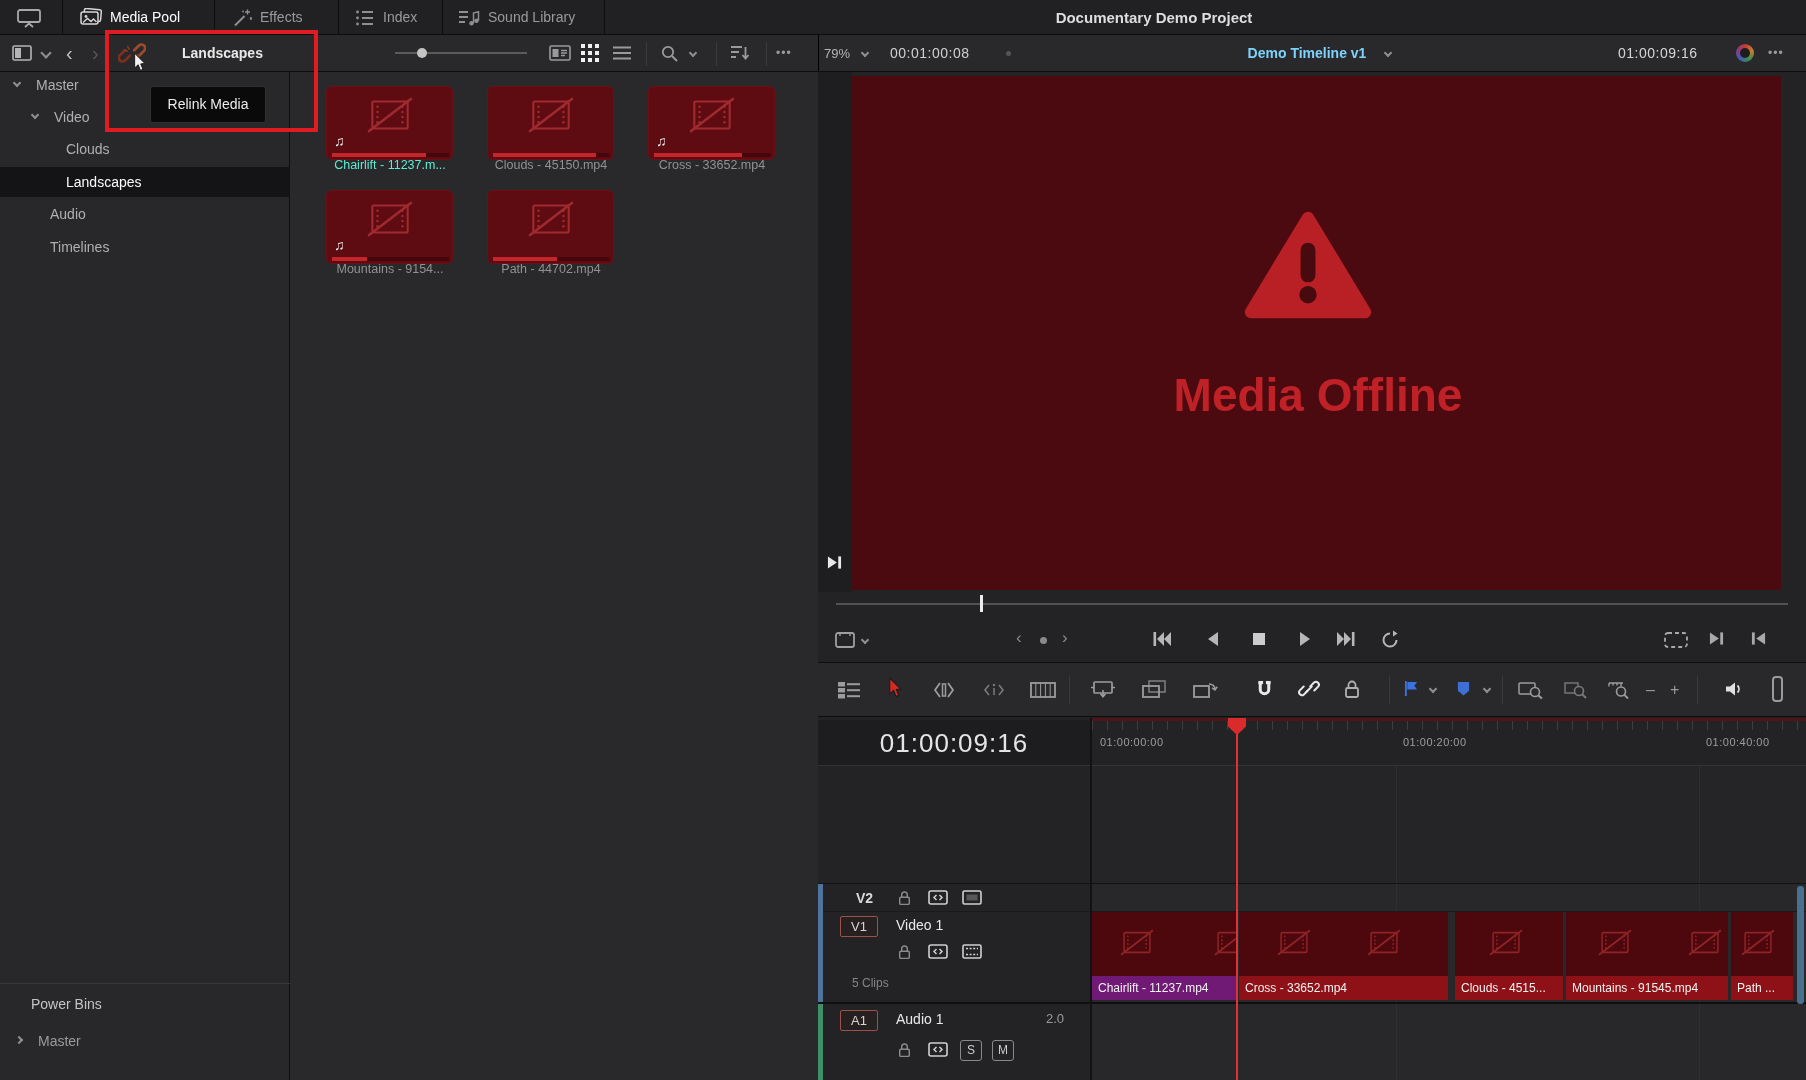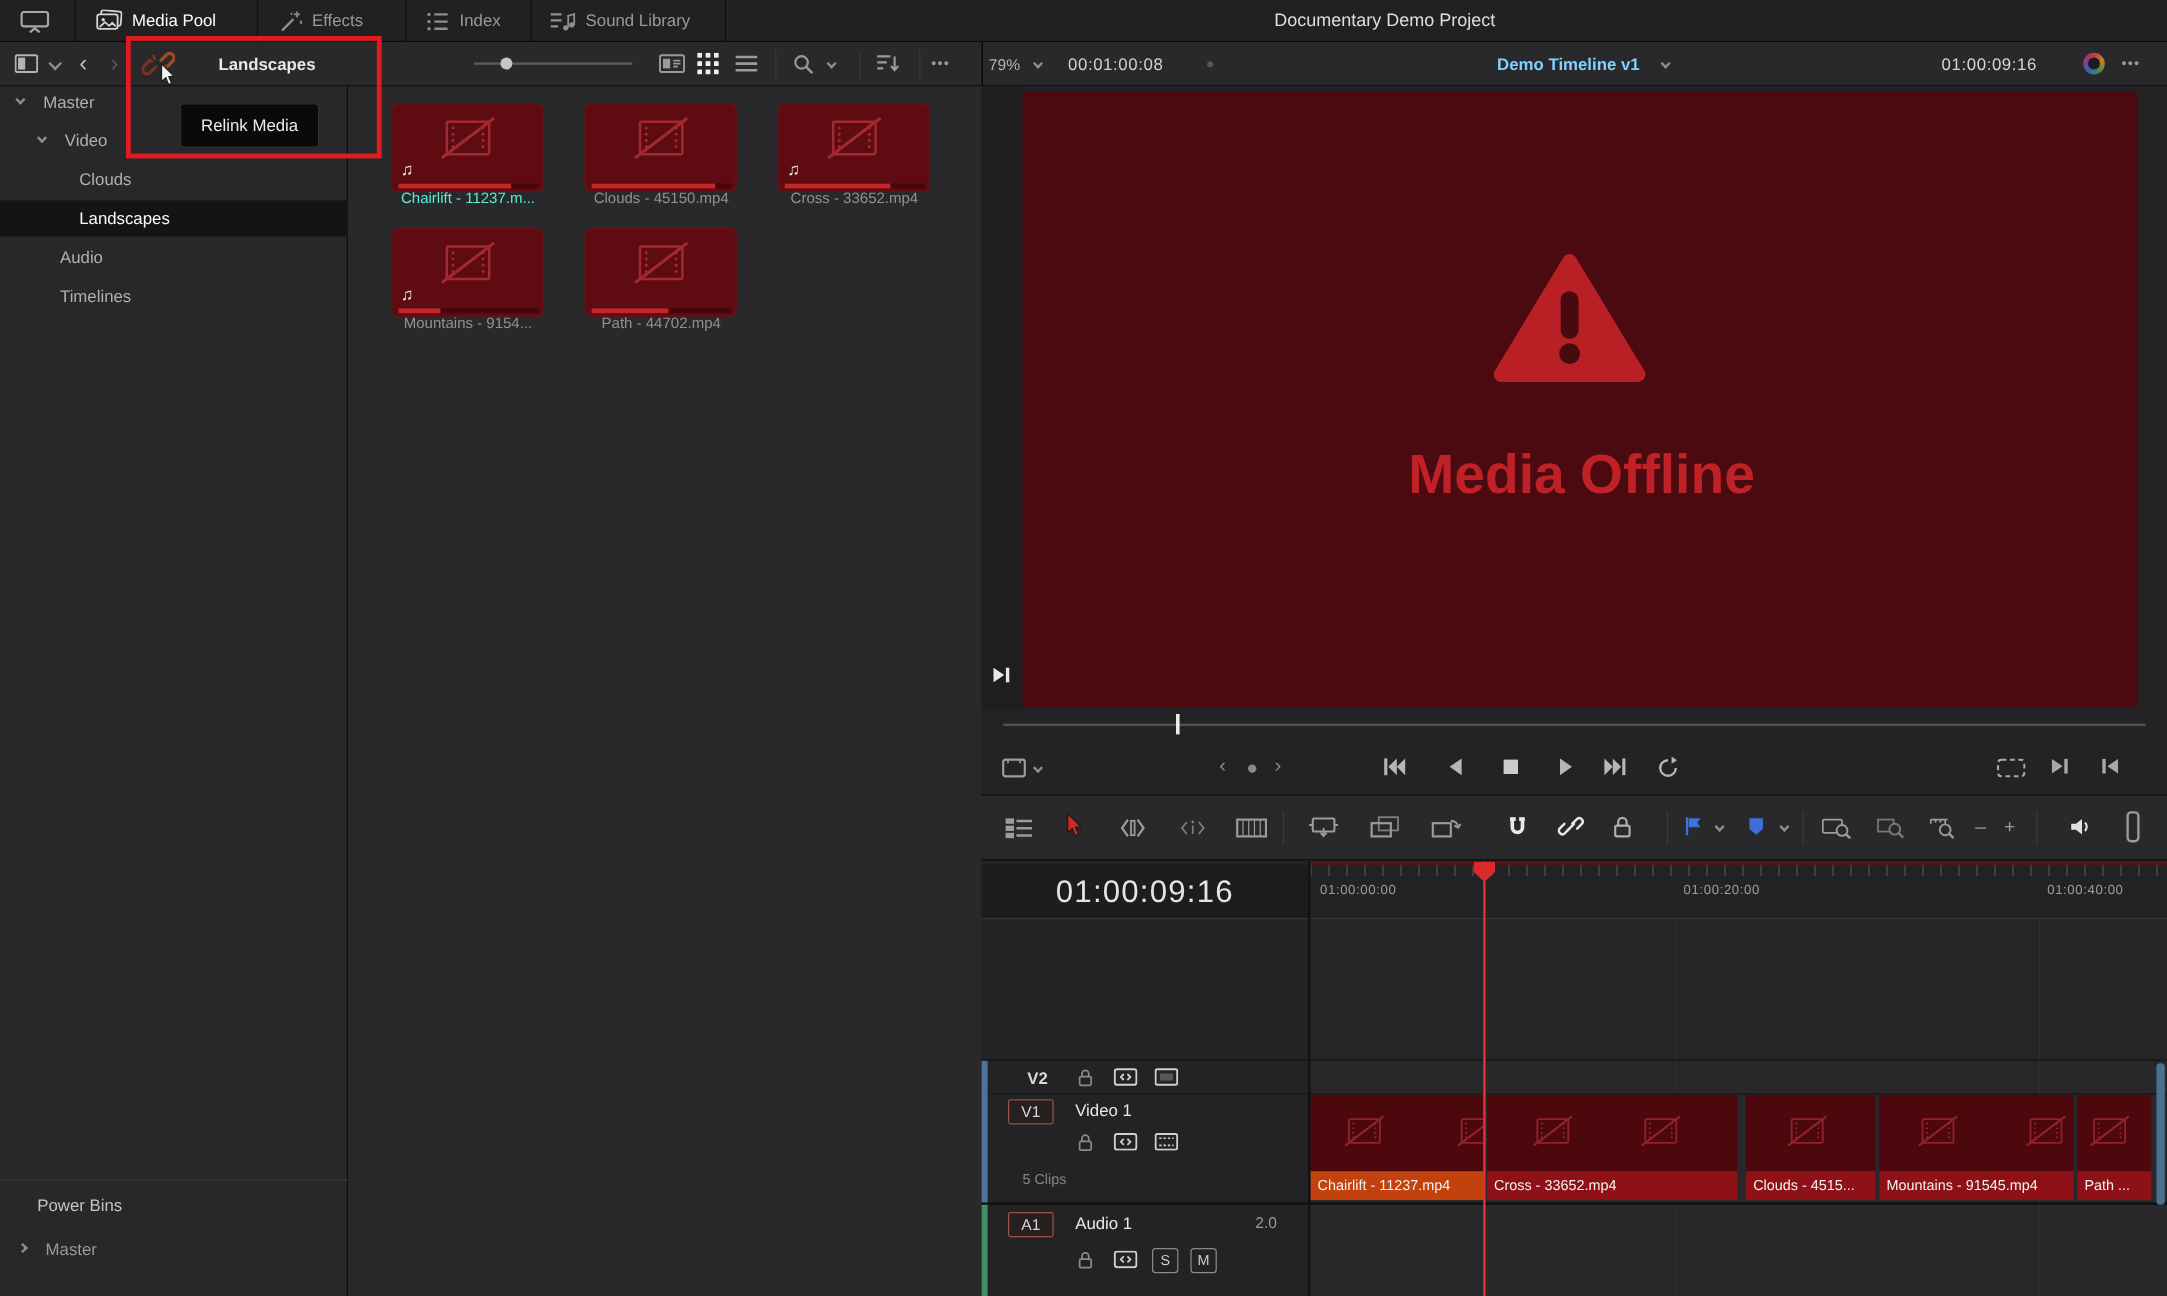--- a/index.html
+++ b/index.html
@@ -263,21 +263,21 @@
     </div>
   <div class="abs txt" style="left:383px;top:0;line-height:35px;font-size:14px;color:#9a9a9a">Index</div>
   <div class="vd" style="left:442px;top:0;height:35px"></div>
   <div class="abs iconbtn" style="left:458px;top:9px;width:22px;height:18px;color:#8f8f8f">
       <svg width="22" height="18">
         <use href="#s-soundlib"></use>
       </svg>
     </div>
   <div class="abs txt" style="left:488px;top:0;line-height:35px;font-size:14px;color:#9a9a9a">Sound Library</div>
   <div class="vd" style="left:604px;top:0;height:35px"></div>
-  <div class="abs txt" style="left:818px;top:0;width:672px;text-align:center;line-height:35px;font-size:15px;font-weight:400;color:#dedede">Documentary Demo Project</div>
+  <div class="abs txt" style="left:818px;top:0;width:672px;text-align:center;line-height:35px;font-size:15px;font-weight:700;color:#dedede">Documentary Demo Project</div>
 
   <div class="abs" style="left:0;top:35px;width:818px;height:37px;background:#29292b;border-bottom:1px solid #0e0e0e"></div>
   <div class="abs iconbtn" style="left:12px;top:45px;width:20px;height:16px;color:#b4b4b4">
       <svg width="20" height="16">
         <use href="#s-paneltoggle"></use>
       </svg>
     </div>
   <span class="chv abs" style="left:42px;top:49px"></span>
   <div class="abs txt" style="left:66px;top:35px;line-height:36px;font-size:20px;color:#c0c0c0">‹</div>
   <div class="abs txt" style="left:92px;top:35px;line-height:36px;font-size:20px;color:#565656">›</div>
@@ -677,21 +677,21 @@
 
   <div class="abs" style="left:1092px;top:912px;width:145px;height:88px;overflow:hidden">
     <div style="position:absolute;left:0;top:0;width:100%;height:64px;background:#4c080d">
       <svg width="38" height="29" style="position:absolute;left:26px;top:16px;color:#8f2328">
           <use href="#s-filmoff"></use>
         </svg>
       <svg width="38" height="29" style="position:absolute;left:120px;top:16px;color:#8f2328">
           <use href="#s-filmoff"></use>
         </svg>
     </div>
-    <div class="clipname" style="position:absolute;left:0;top:64px;width:100%;height:28px;background:#c2410c">Chairlift - 11237.mp4</div>
+    <div class="clipname" style="position:absolute;left:0;top:64px;width:100%;height:28px;background:#701a75">Chairlift - 11237.mp4</div>
   </div>
   <div class="abs" style="left:1239px;top:912px;width:209px;height:88px;overflow:hidden">
     <div style="position:absolute;left:0;top:0;width:100%;height:64px;background:#4c080d">
       <svg width="38" height="29" style="position:absolute;left:36px;top:16px;color:#8f2328">
           <use href="#s-filmoff"></use>
         </svg>
       <svg width="38" height="29" style="position:absolute;left:126px;top:16px;color:#8f2328">
           <use href="#s-filmoff"></use>
         </svg>
     </div>

